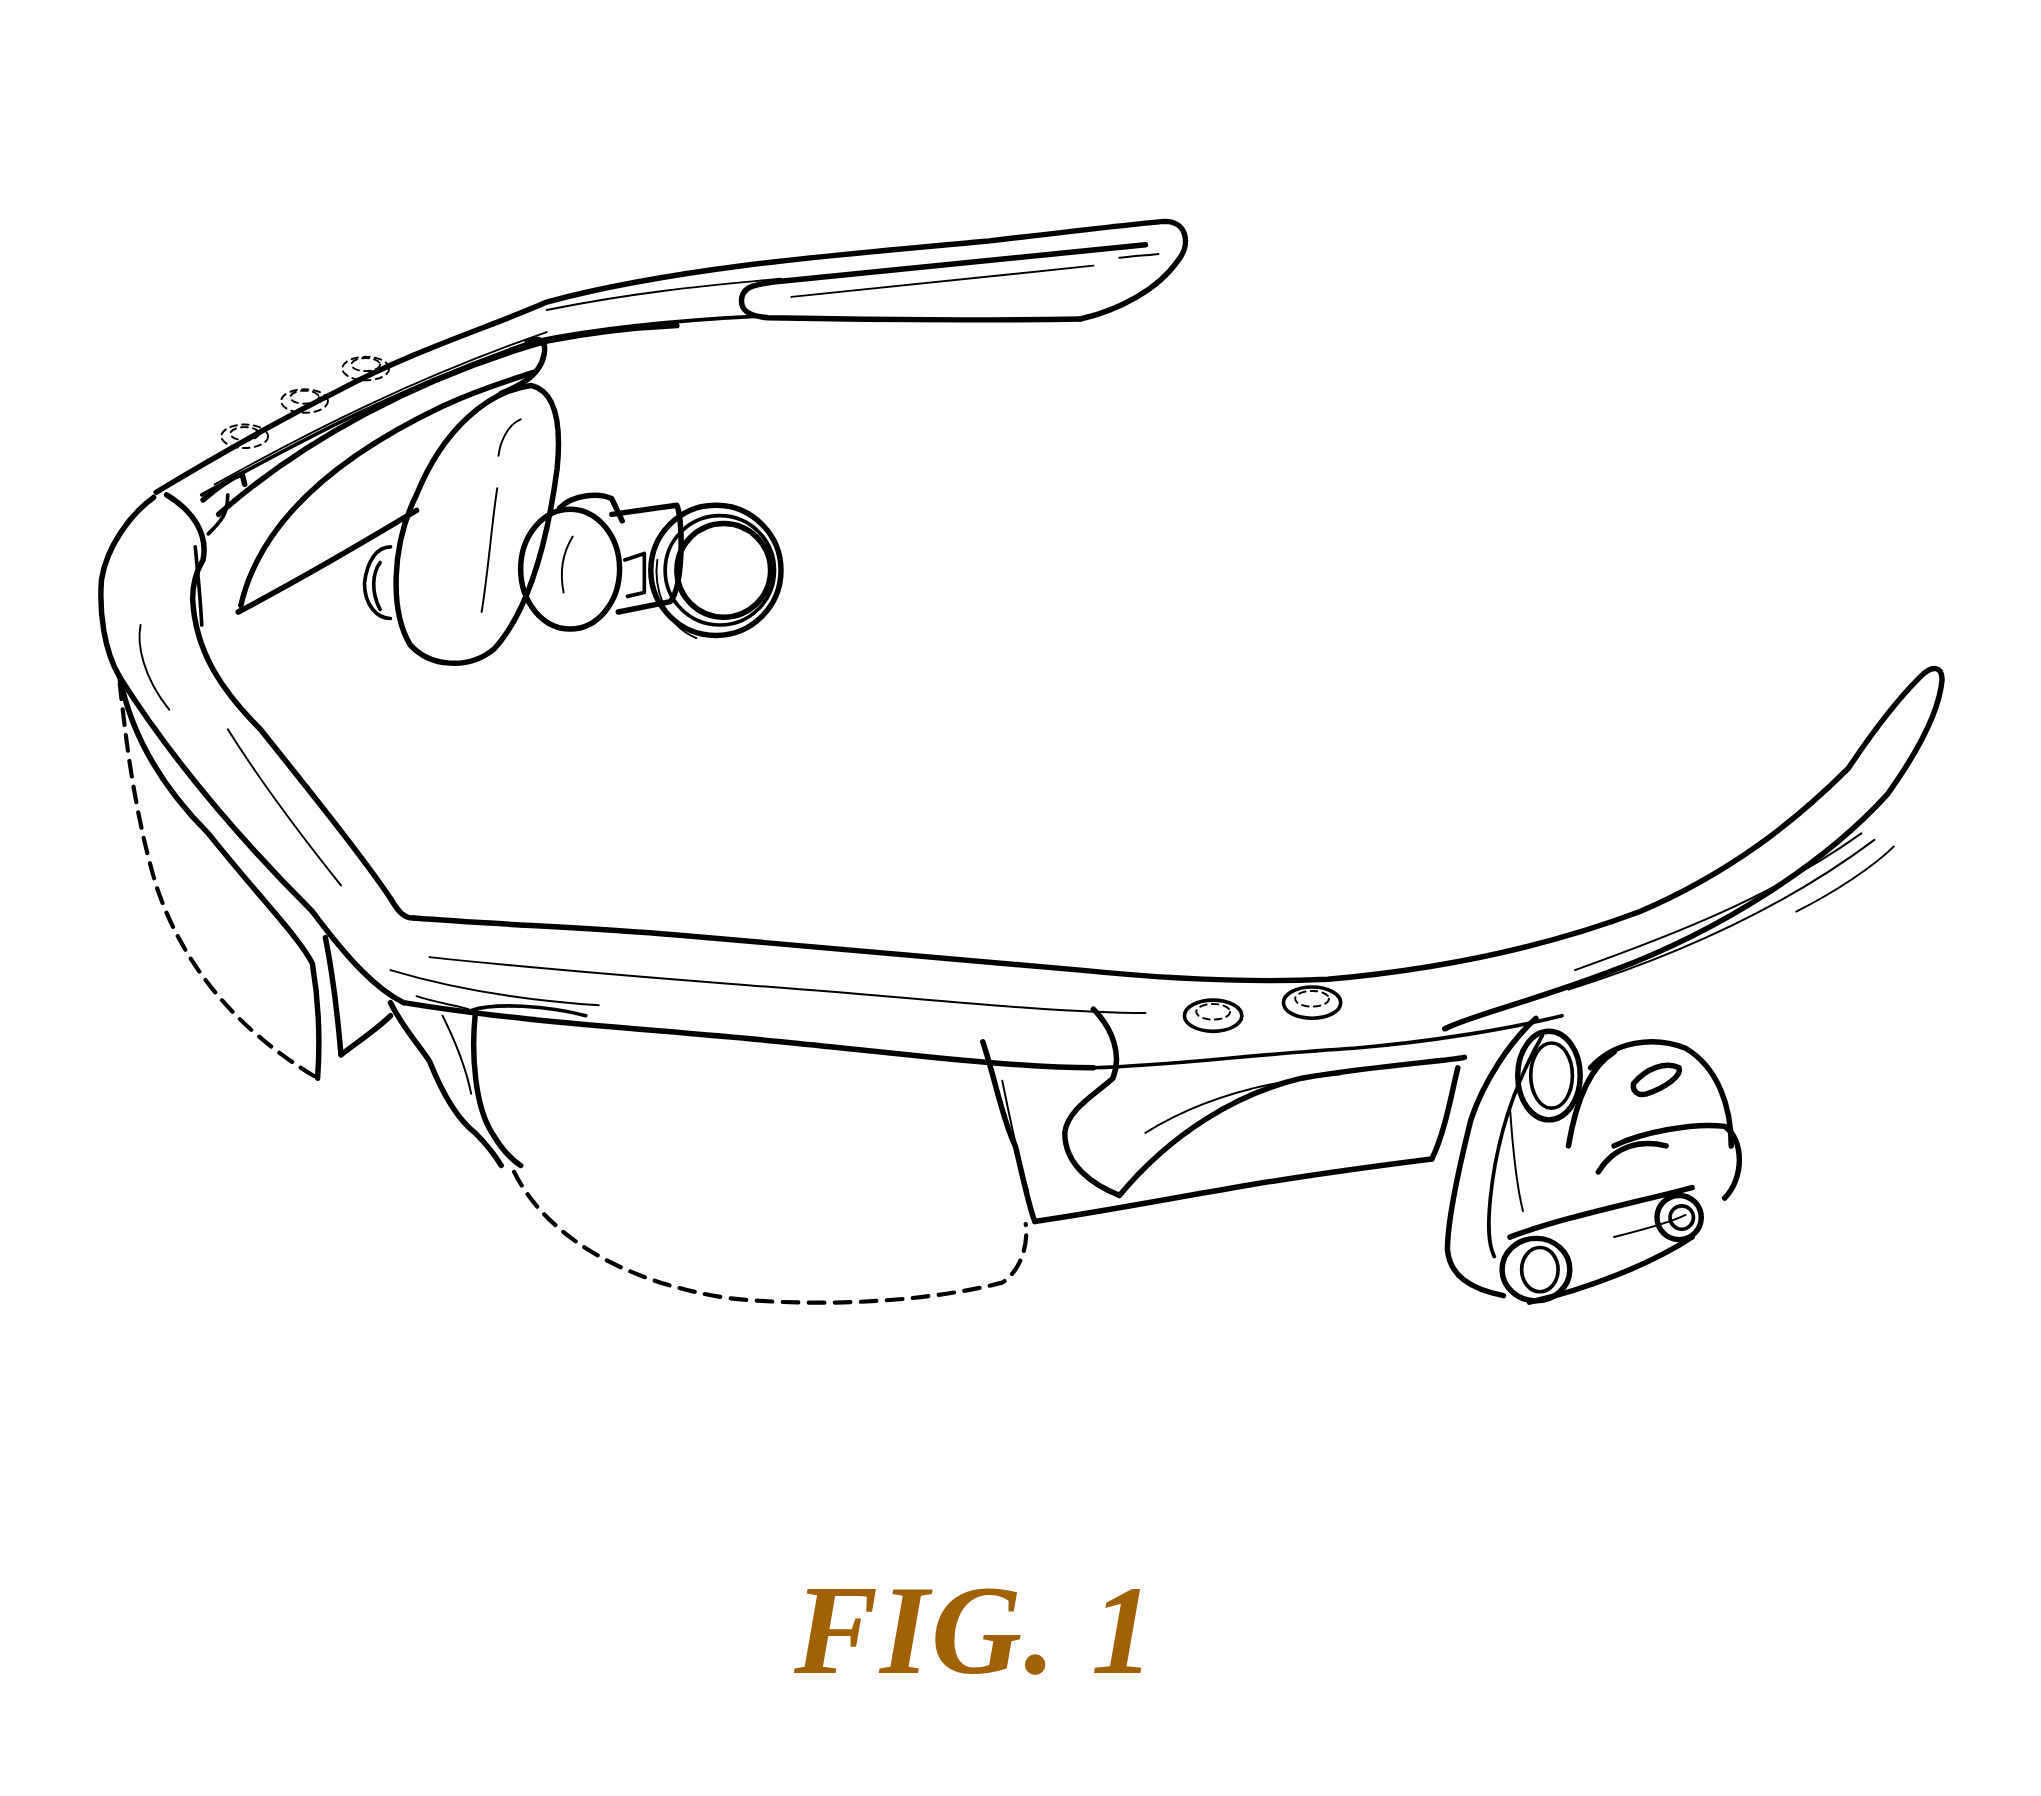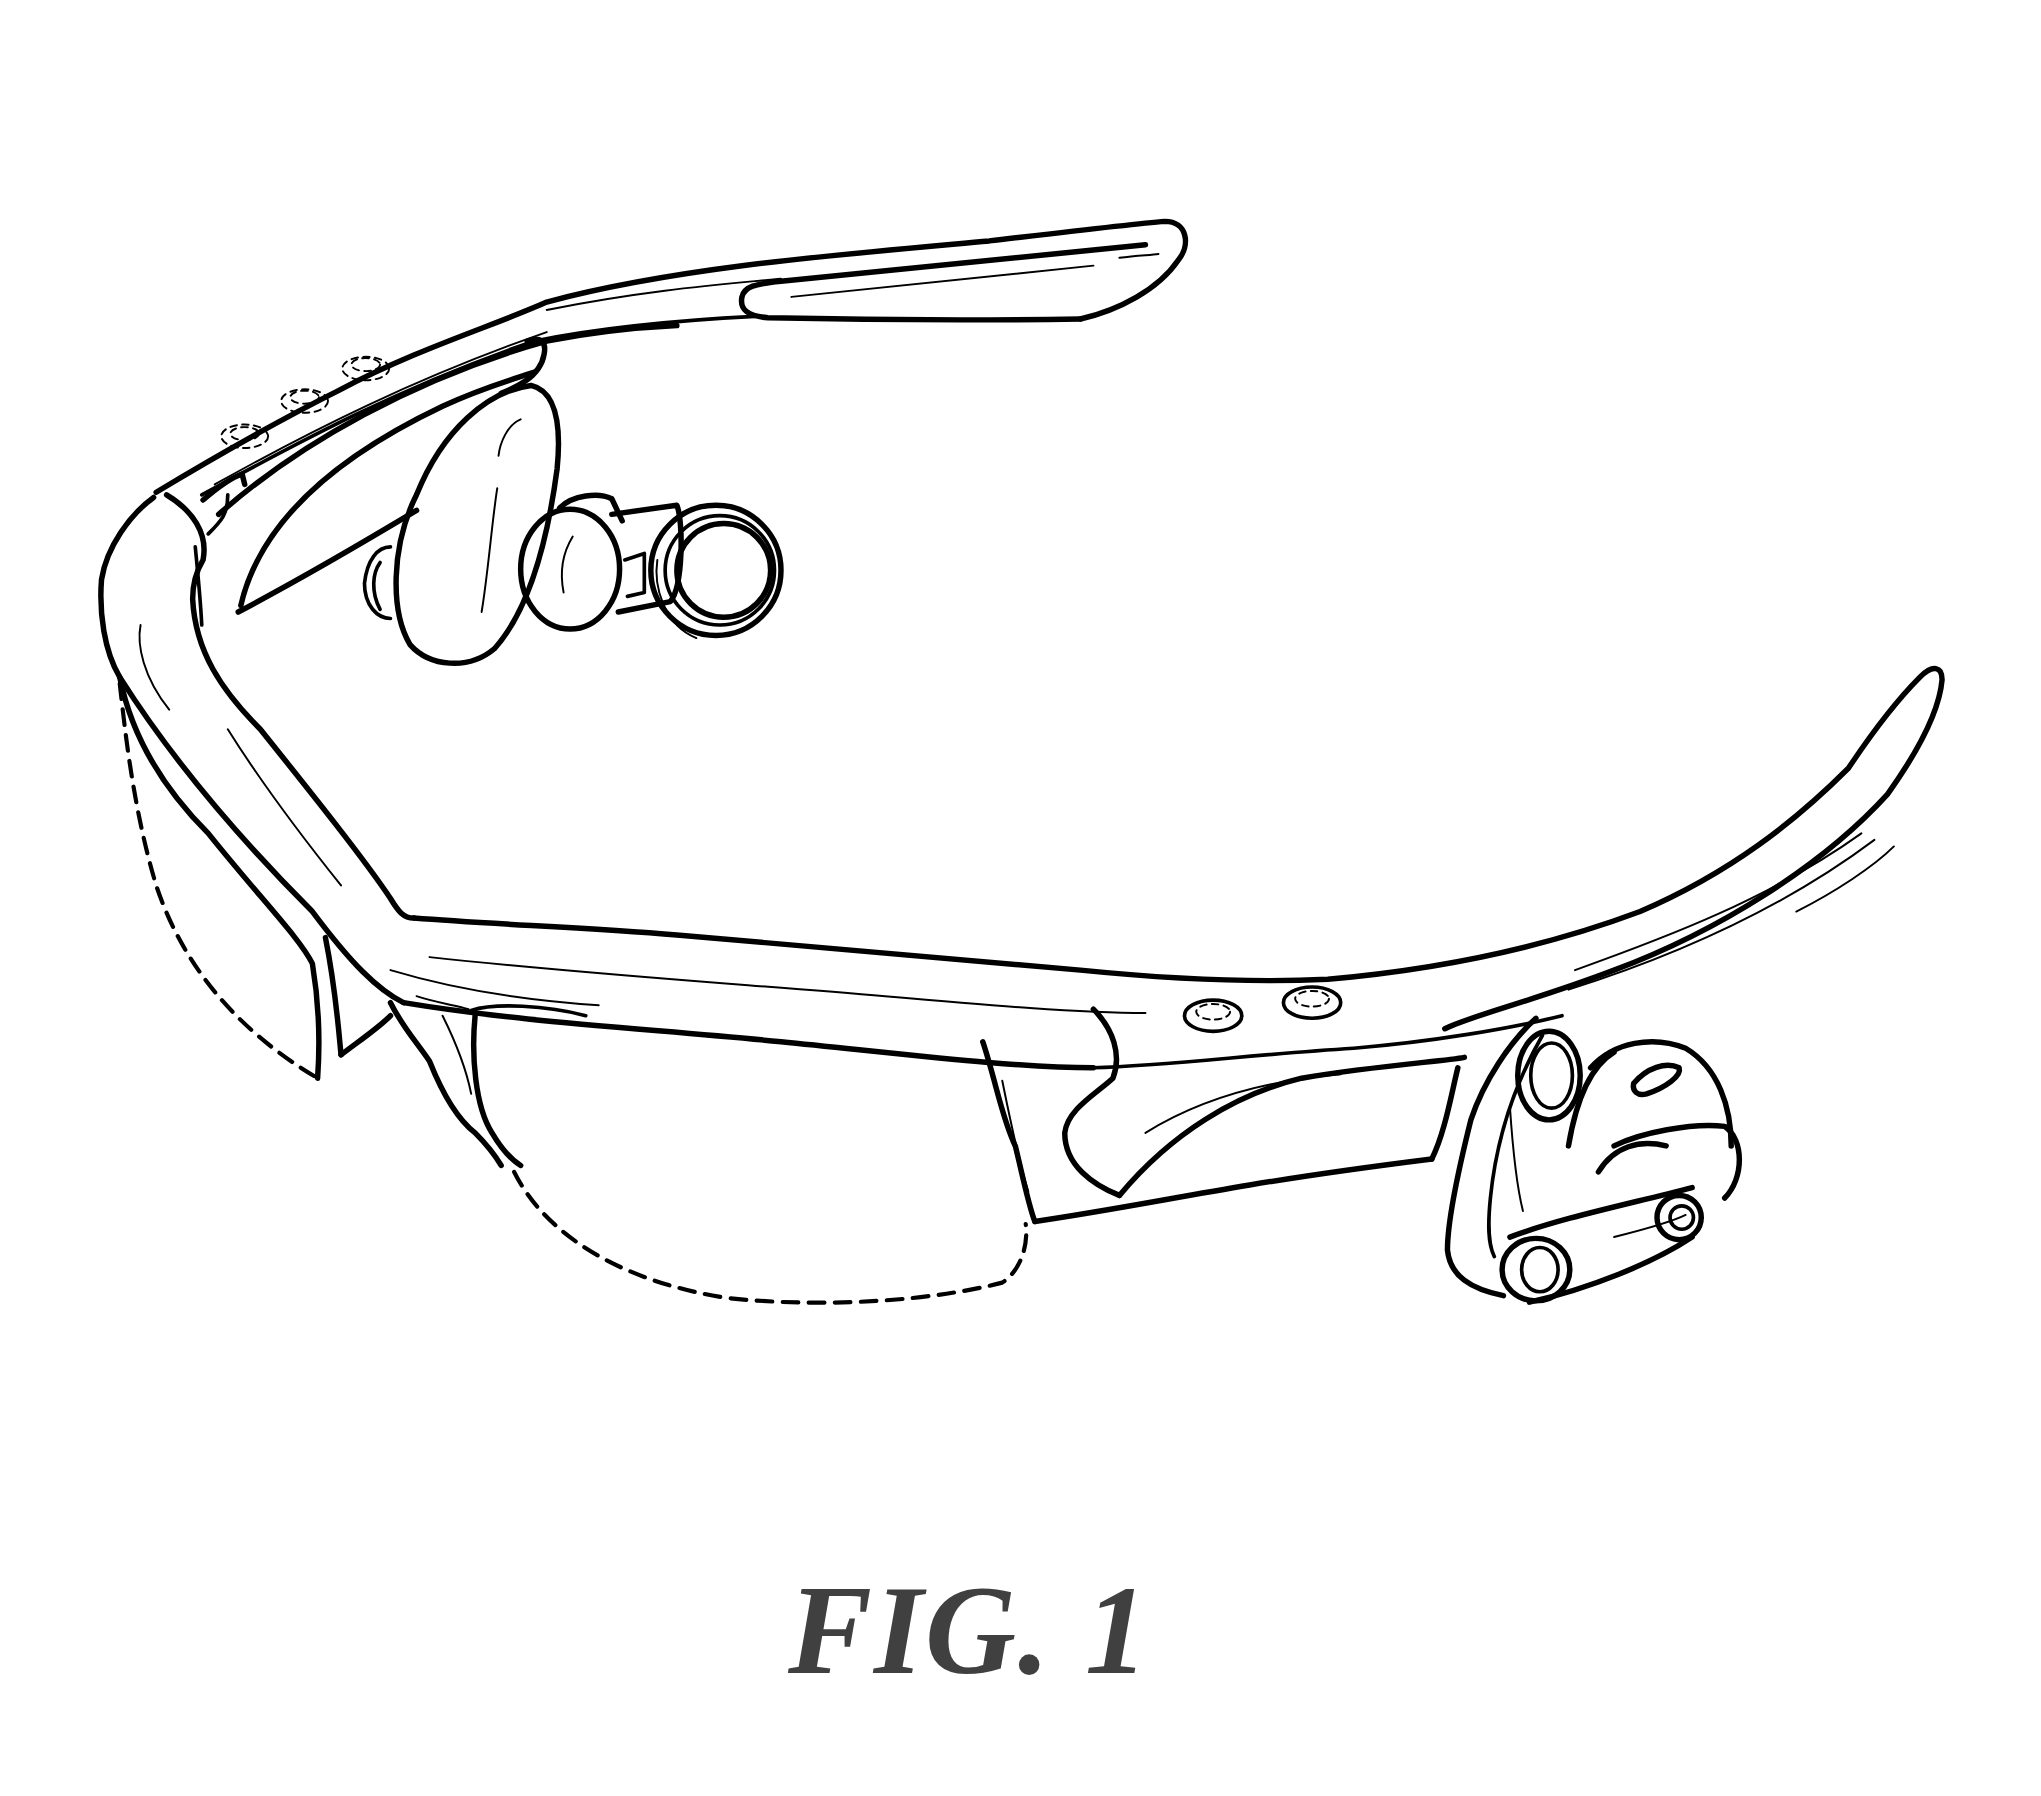--- a/index.html
+++ b/index.html
@@ -6,24 +6,24 @@
   body { width: 2041px; height: 1797px; position: relative; overflow: hidden; }
   .sheet { position: absolute; left: 0; top: 0; width: 2041px; height: 1797px; background: #ffffff; }
   .drawing { position: absolute; left: 0; top: 0; width: 2041px; height: 1797px; }
   .drawing path, .drawing ellipse, .drawing circle { fill: none; stroke: #000; stroke-linecap: round; stroke-linejoin: round; }
   .thick { stroke-width: 4.2; }
   .med { stroke-width: 2.8; }
   .thin { stroke-width: 1.5; }
   .dash { stroke-width: 3.2; stroke-dasharray: 12 8; }
   .dashthin { stroke-width: 1.5; stroke-dasharray: 5 4; }
   .fig-label {
-    position: absolute; left: 788px; top: 1568px; width: 374px; text-align: left;
+    position: absolute; left: 788px; top: 1568px; width: 374px; text-align: center;
     font-family: "Liberation Serif", "DejaVu Serif", serif;
     font-weight: bold; font-style: italic; font-size: 126px; line-height: 126px;
-    color: #404040; letter-spacing: 2px; white-space: nowrap;
+    color: #a16207; letter-spacing: 2px; white-space: nowrap;
   }
 </style>
 </head>
 <body>
 
 <div class="sheet">
   <svg class="drawing" viewBox="0 0 1568 1380" preserveAspectRatio="none" xmlns="http://www.w3.org/2000/svg">
 
     <g>
       <path class="thick" d="M120 378 C150 360 200 330 260 300 C320 268 380 250 420 232 C520 205 650 195 760 185 C820 178 870 172 895 170 C912 170 915 188 905 200 C890 222 860 238 830 245"></path>

